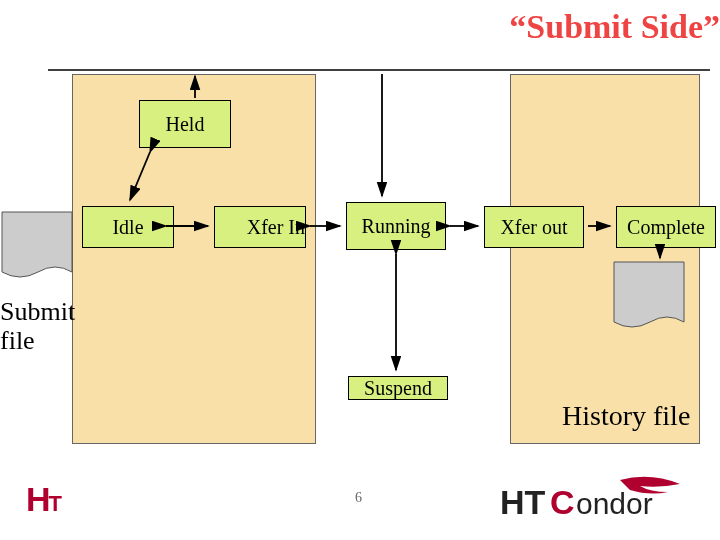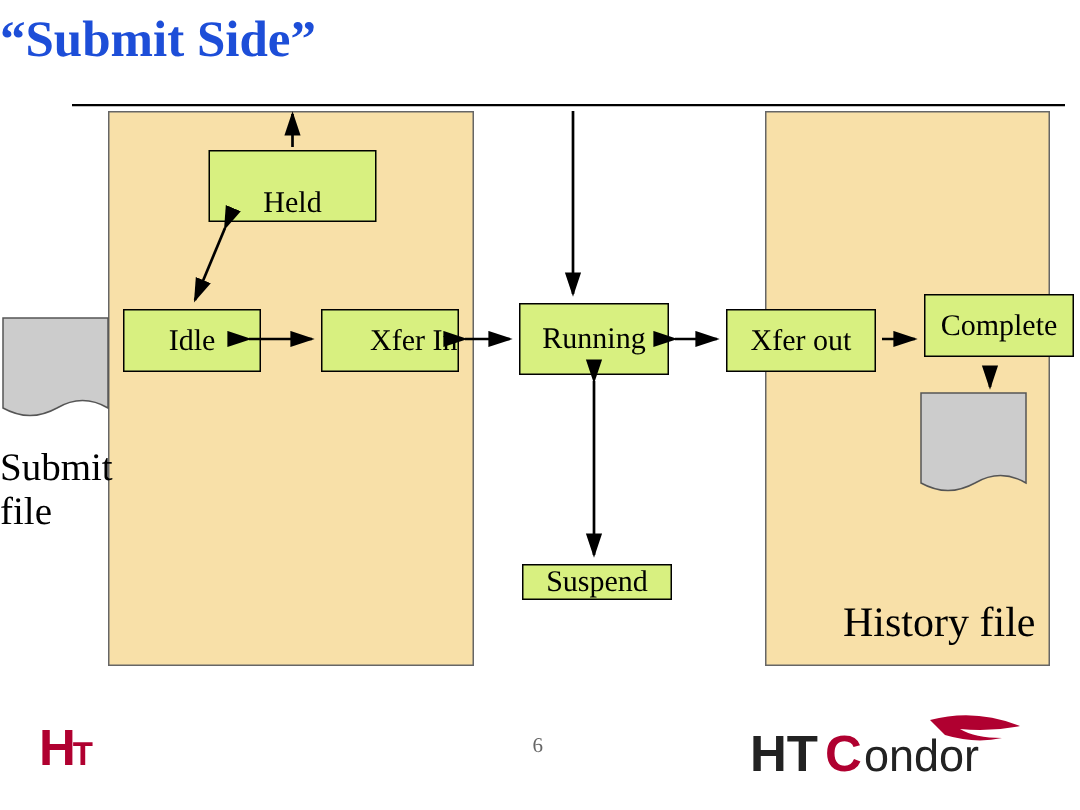--- a/index.html
+++ b/index.html
@@ -9,24 +9,25 @@
     height: 540px;
     font-family: "Times New Roman", serif;
     background: #fff;
     position: relative;
   }
   .title {
     position: absolute;
     top: 8px;
     left: 0;
     width: 100%;
-    text-align: left;
+    text-align: right;
     font-size: 34px;
     font-weight: bold;
-    color: #1d4ed8;
+    color: #ef4444;
+    padding-left: 24px;
   }
   .panel {
     position: absolute;
     background: #f8e0a8;
     border: 1px solid #666;
   }
   .state-box {
     position: absolute;
     background: #d8f080;
     border: 1.5px solid #000;
@@ -74,36 +75,36 @@
 
 <div class="panel" style="left:510px; top:74px; width:190px; height:370px;"></div>
 
 <svg class="doc-shape" style="left:0px; top:210px;" width="78" height="80" viewBox="0 0 78 80">
   <path d="M2 2 H72 V62 Q55 52 38 62 Q20 72 2 62 Z" fill="#ccc" stroke="#555" stroke-width="1"></path>
 </svg>
 <svg class="doc-shape" style="left:612px; top:260px;" width="78" height="80" viewBox="0 0 78 80">
   <path d="M2 2 H72 V62 Q55 52 38 62 Q20 72 2 62 Z" fill="#ccc" stroke="#555" stroke-width="1"></path>
 </svg>
 
-<div class="state-box" style="left:139px; top:100px; width:112px; height:48px;align-items:flex-end;">
+<div class="state-box" style="left:139px; top:100px; width:92px; height:48px;">
     <span>Held</span>
   </div>
 <div class="state-box" style="left:82px; top:206px; width:92px; height:42px;">
     <span>Idle</span>
   </div>
 <div class="state-box" style="left:214px; top:206px; width:92px; height:42px;justify-content:flex-end;">
     <span>Xfer In</span>
   </div>
 <div class="state-box" style="left:346px; top:202px; width:100px; height:48px;align-items:center;">
     <span>Running</span>
   </div>
 <div class="state-box" style="left:484px; top:206px; width:100px; height:42px;">
     <span>Xfer out</span>
   </div>
-<div class="state-box" style="left:616px; top:196px; width:100px; height:42px;">
+<div class="state-box" style="left:616px; top:206px; width:100px; height:42px;">
     <span>Complete</span>
   </div>
 <div class="state-box" style="left:348px; top:376px; width:100px; height:24px;">
     <span>Suspend</span>
   </div>
 
 <svg class="arrows" width="720" height="540">
   <defs>
     <marker id="ah" markerWidth="10" markerHeight="10" refX="8" refY="3" orient="auto">
       <path d="M0,0 L9,3 L0,6 Z" fill="#000"></path>

